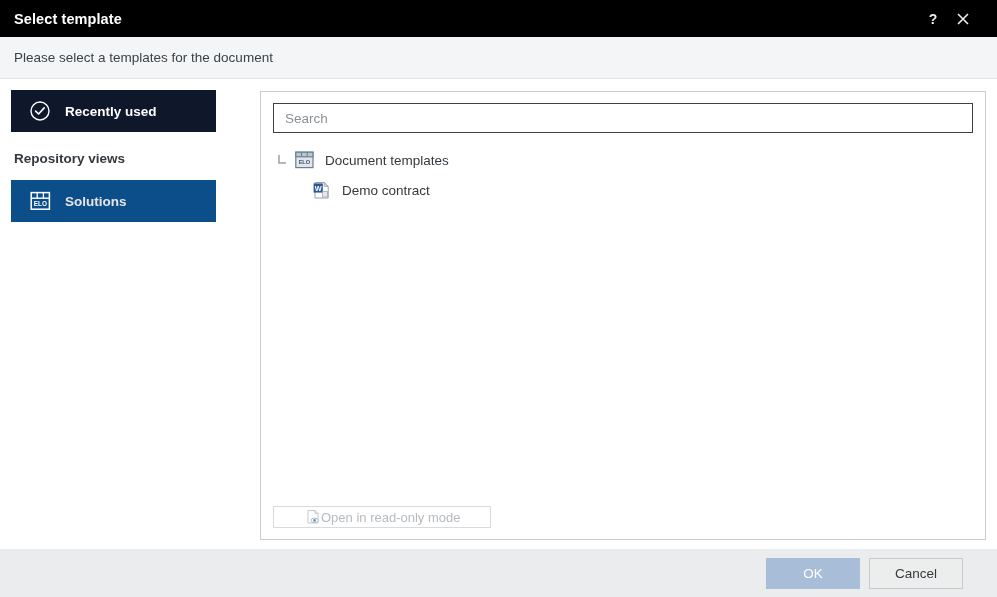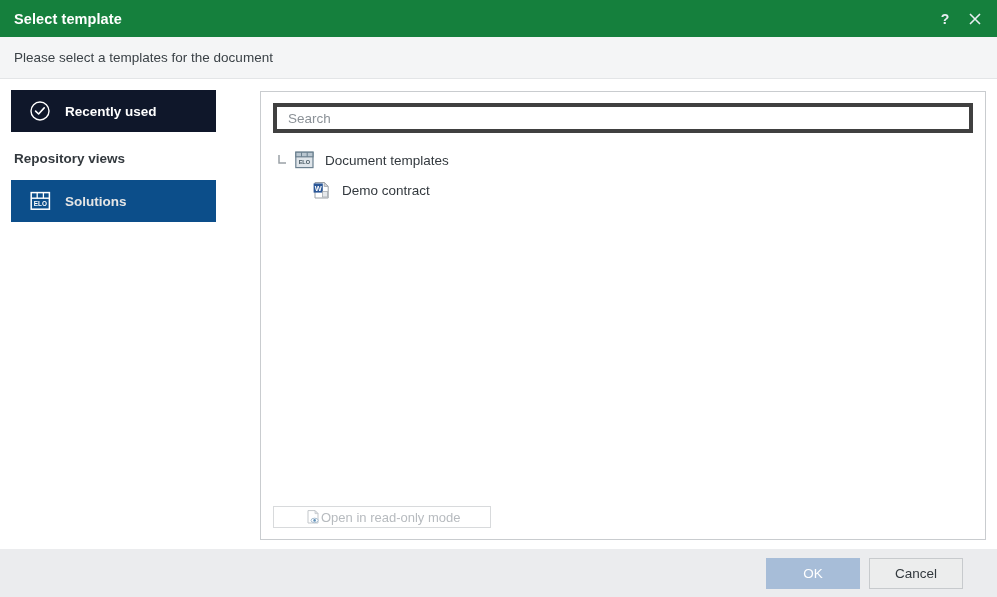--- a/index.html
+++ b/index.html
@@ -20,25 +20,25 @@
     width: 997px;
     height: 597px;
     background: #ffffff;
     display: flex;
     flex-direction: column;
   }
 
   
   .titlebar {
     height: 37px;
-    background: #15803d;
-    display: flex;
-    align-items: center;
-    flex: 0 0 auto;
-    padding: 0 12px 0 14px;
+    background: #000000;
+    display: flex;
+    align-items: center;
+    flex: 0 0 auto;
+    padding: 0 24px 0 14px;
   }
   .titlebar-title {
     color: #ffffff;
     font-size: 14.5px;
     font-weight: bold;
     letter-spacing: 0.1px;
     flex: 1 1 auto;
   }
   .titlebar-buttons {
     display: flex;
@@ -141,21 +141,21 @@
     border: 1px solid #c9cccf;
     background: #ffffff;
     box-sizing: border-box;
     display: flex;
     flex-direction: column;
     padding: 11px 12px 11px 12px;
     position: relative;
   }
   .search-field {
     height: 30px;
-    border: 4px solid #404040;
+    border: 1px solid #404040;
     box-sizing: border-box;
     display: flex;
     align-items: center;
     padding: 0 9px;
     background: #ffffff;
     flex: 0 0 auto;
   }
   .search-field input {
     border: none;
     outline: none;

